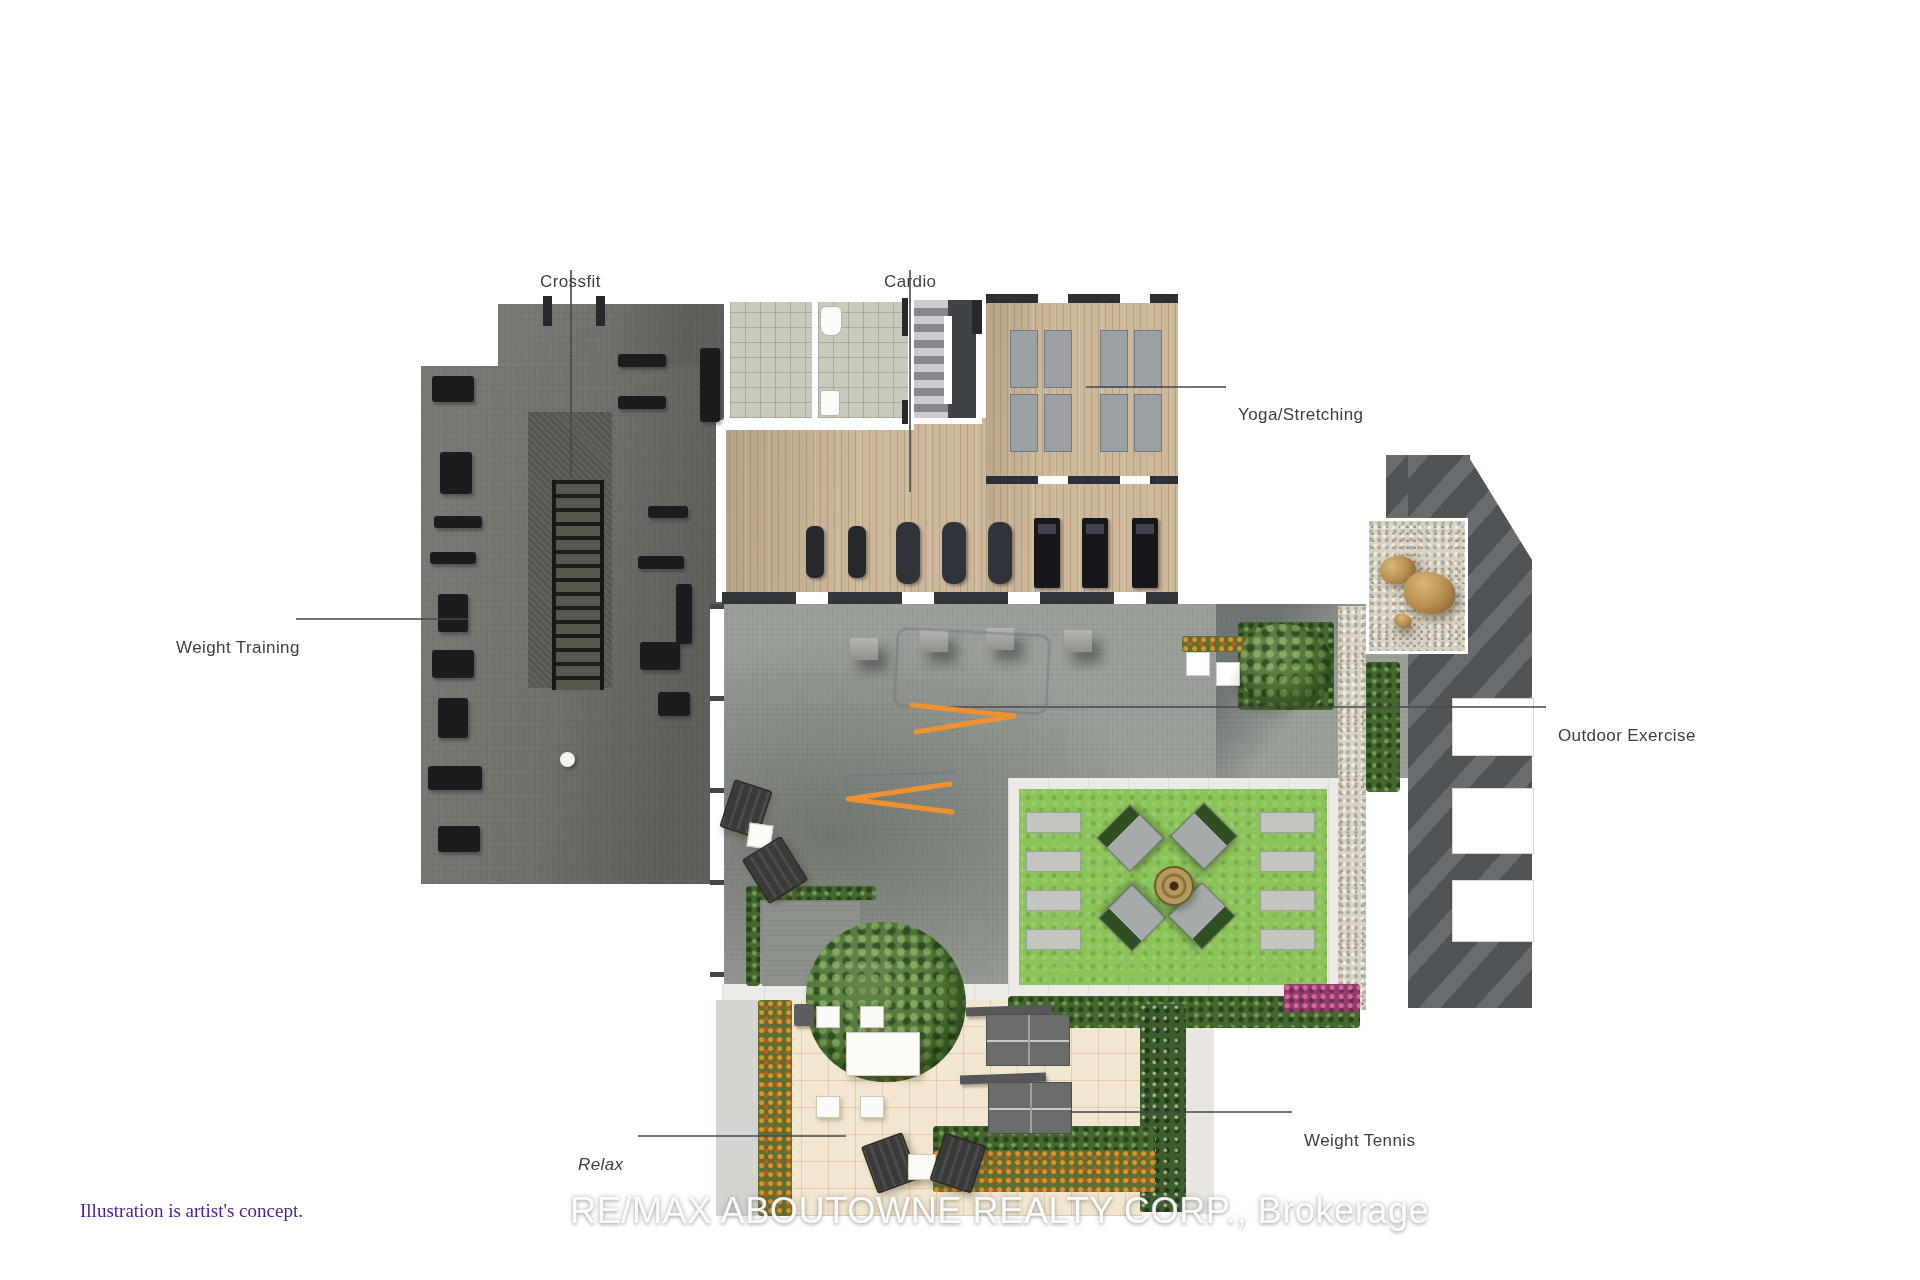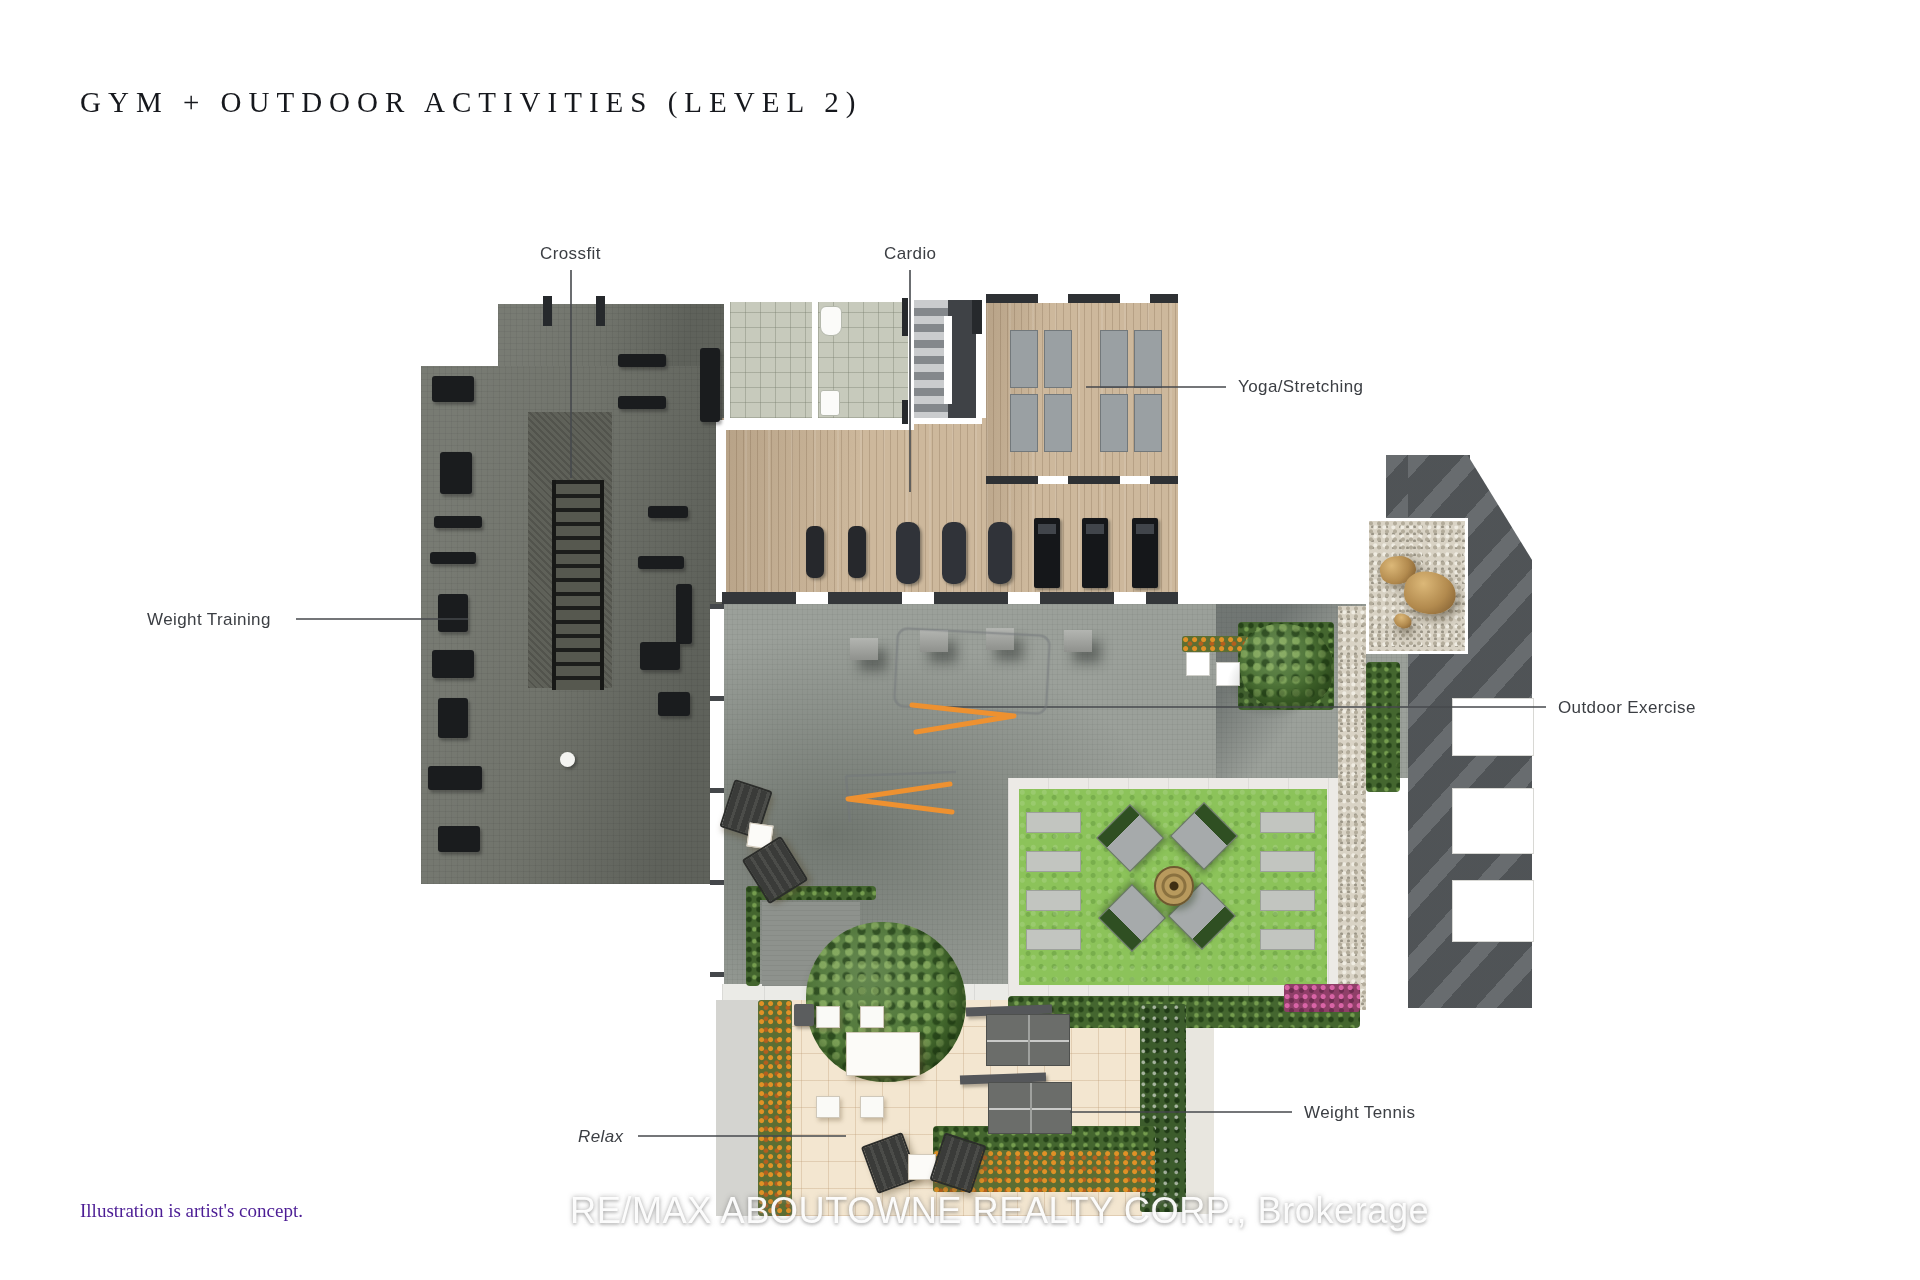--- a/index.html
+++ b/index.html
@@ -92,21 +92,21 @@
   .lounger{background:repeating-linear-gradient(90deg,#3a3b39 0 6px,#4b4c49 6px 9px);border:2px solid #2c2d2b;border-radius:3px;box-shadow:3px 4px 6px rgba(88,74,48,.4);}
   .chair-lawn{width:46px;height:46px;background:linear-gradient(to bottom,#2f4f22 0 30%,#a6aaab 30%);border:1px solid #6d7172;box-shadow:3px 4px 6px rgba(48,68,38,.45);}
   .roundtable{border-radius:50%;background:radial-gradient(circle,#3e2f14 0 4px,#b89a5d 5px 9px,#8a713f 10px 12px,#b89a5d 13px 100%);border:2px solid #6f5a30;box-shadow:3px 4px 6px rgba(48,68,38,.4);}
   .boulder{background:radial-gradient(circle at 35% 30%,#dcb878,#b28a4e 55%,#7e5c30 95%);border-radius:45% 55% 50% 48%;box-shadow:4px 5px 8px rgba(70,60,40,.5);}
   .pad{background:#8e928d;background-image:repeating-linear-gradient(0deg,rgba(0,0,0,.05) 0 1px,transparent 1px 5px);}
   .wc-fixture{background:#fbfbf9;border:1px solid #b5b9ad;border-radius:6px 6px 9px 9px;}
   .darkpost{background:#26292c;}
 
   
   .title{position:absolute;left:80px;top:86px;font-family:"Liberation Serif",serif;font-size:29px;letter-spacing:7px;color:#16181d;}
-  .lab{position:absolute;font-size:17px;color:#3b3e43;letter-spacing:.4px;white-space:nowrap;z-index:55;}
+  .lab{position:absolute;font-size:17px;color:#3b3e43;letter-spacing:.4px;white-space:nowrap;z-index:55;margin-top:28px;}
   .disclaimer{position:absolute;left:80px;top:1200px;font-family:"Liberation Serif",serif;font-size:19px;color:#4c1d95;z-index:55;}
   .watermark{position:absolute;left:570px;top:1190px;font-size:37px;color:rgba(255,255,255,.95);letter-spacing:.5px;white-space:nowrap;z-index:60;
     text-shadow:0 0 5px rgba(110,110,110,.55),0 2px 3px rgba(130,130,130,.35);transform:scaleX(.98);transform-origin:left center;}
   #lines{position:absolute;left:0;top:0;z-index:50;pointer-events:none;}
 </style>
 </head>
 <body>
 
 <div id="canvas">
 
@@ -273,25 +273,24 @@
     <g fill="none" stroke="#73777b" stroke-width="2.5" opacity=".5">
       <rect x="896" y="632" width="152" height="78" rx="10" transform="rotate(3 972 671)"></rect>
       <path d="M846,776 L956,772 M846,776 L850,822"></path>
     </g>
     <g fill="none" stroke="#ee9130" stroke-width="5" stroke-linecap="round" stroke-linejoin="round">
       <path d="M912,705 L1014,716 L916,732"></path>
       <path d="M950,784 L848,799 L952,812"></path>
     </g>
   </svg>
 
-  <div class="title">GYM + OUTDOOR ACTIVITIES (LEVEL 2)</div>
 
   <div class="lab" style="left:540px;top:244px;">Crossfit</div>
   <div class="lab" style="left:884px;top:244px;">Cardio</div>
   <div class="lab" style="left:1238px;top:377px;">Yoga/Stretching</div>
-  <div class="lab" style="left:147px;top:610px;">Weight Training</div>
+  <div class="lab" style="left:176px;top:610px;">Weight Training</div>
   <div class="lab" style="left:1558px;top:698px;">Outdoor Exercise</div>
   <div class="lab" style="left:1304px;top:1103px;">Weight Tennis</div>
   <div class="lab" style="left:578px;top:1127px;font-style:italic;">Relax</div>
 
   <div class="disclaimer">Illustration is artist's concept.</div>
   <div class="watermark">RE/MAX ABOUTOWNE REALTY CORP., Brokerage</div>
 </div>
 
 </body></html>

